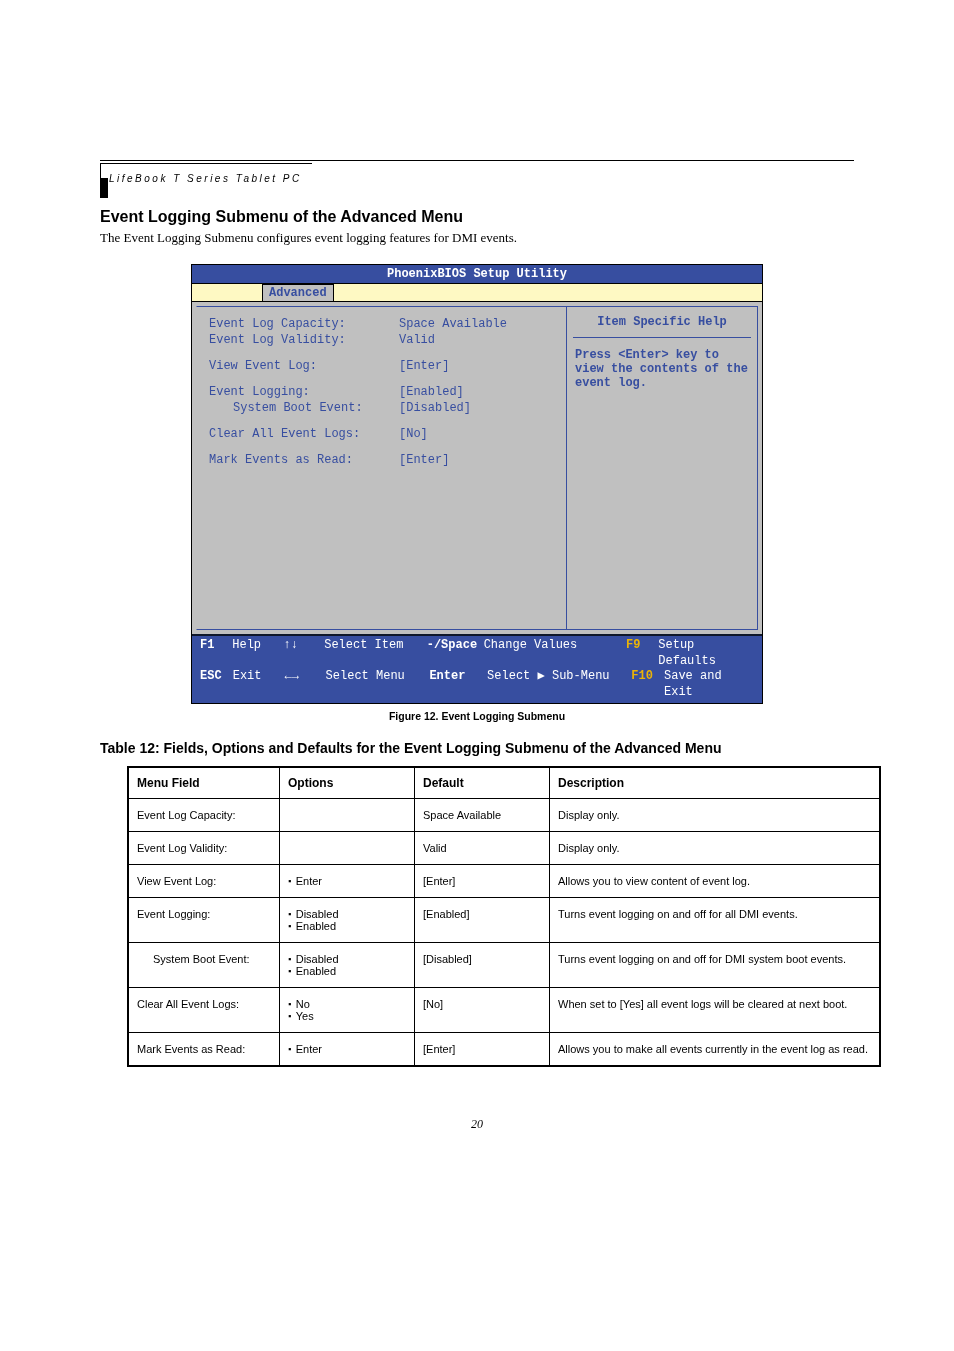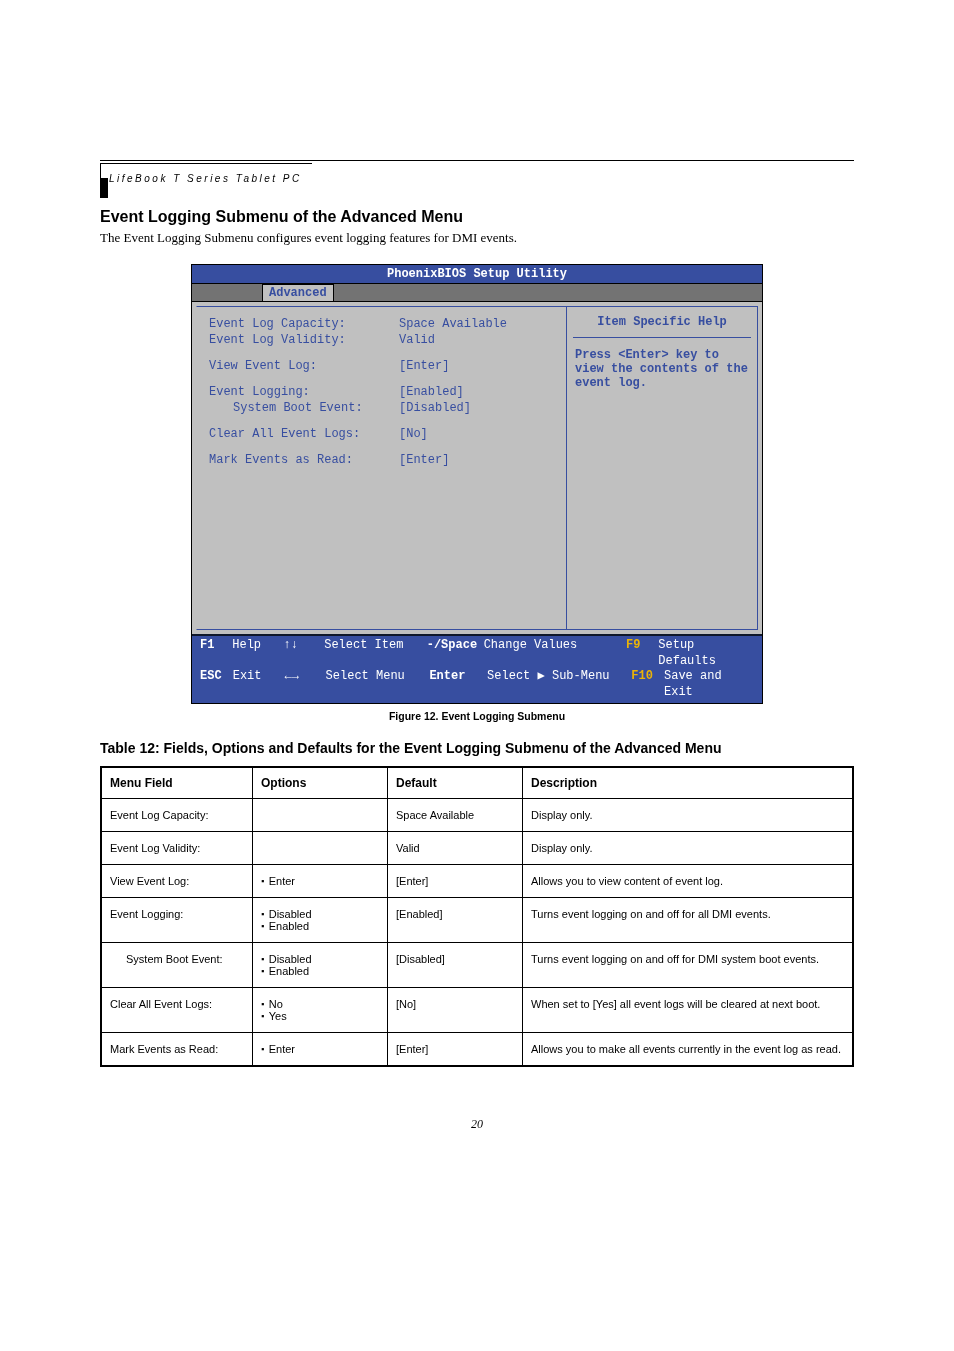--- a/index.html
+++ b/index.html
@@ -62,21 +62,21 @@
   .bios-titlebar {
     background: #374ea0;
     color: #fff;
     text-align: center;
     padding: 2px 0;
     font-weight: bold;
     border-bottom: 1px solid #000;
     font-size: 12px;
   }
   .bios-tabs {
-    background: #737373;
+    background: #fef9c3;
     color: #fff;
     padding: 0 0 0 0;
     font-size: 12px;
     display: flex;
     border-bottom: 1px solid #000;
   }
   .bios-tab-spacer { width: 70px; }
   .bios-tab-active {
     background: #c0c0c0;
     color: #374ea0;
@@ -157,20 +157,21 @@
     font-weight: bold;
     font-size: 14px;
     margin: 0 0 10px 0;
   }
   table.data {
     width: 100%;
     border-collapse: collapse;
     font-family: Arial, Helvetica, sans-serif;
     font-size: 11px;
     border: 2px solid #000;
+    margin-left: 27px;
   }
   table.data th {
     text-align: left;
     font-weight: bold;
     padding: 8px 8px;
     border: 1px solid #000;
     font-size: 12px;
   }
   table.data td {
     padding: 10px 8px;

